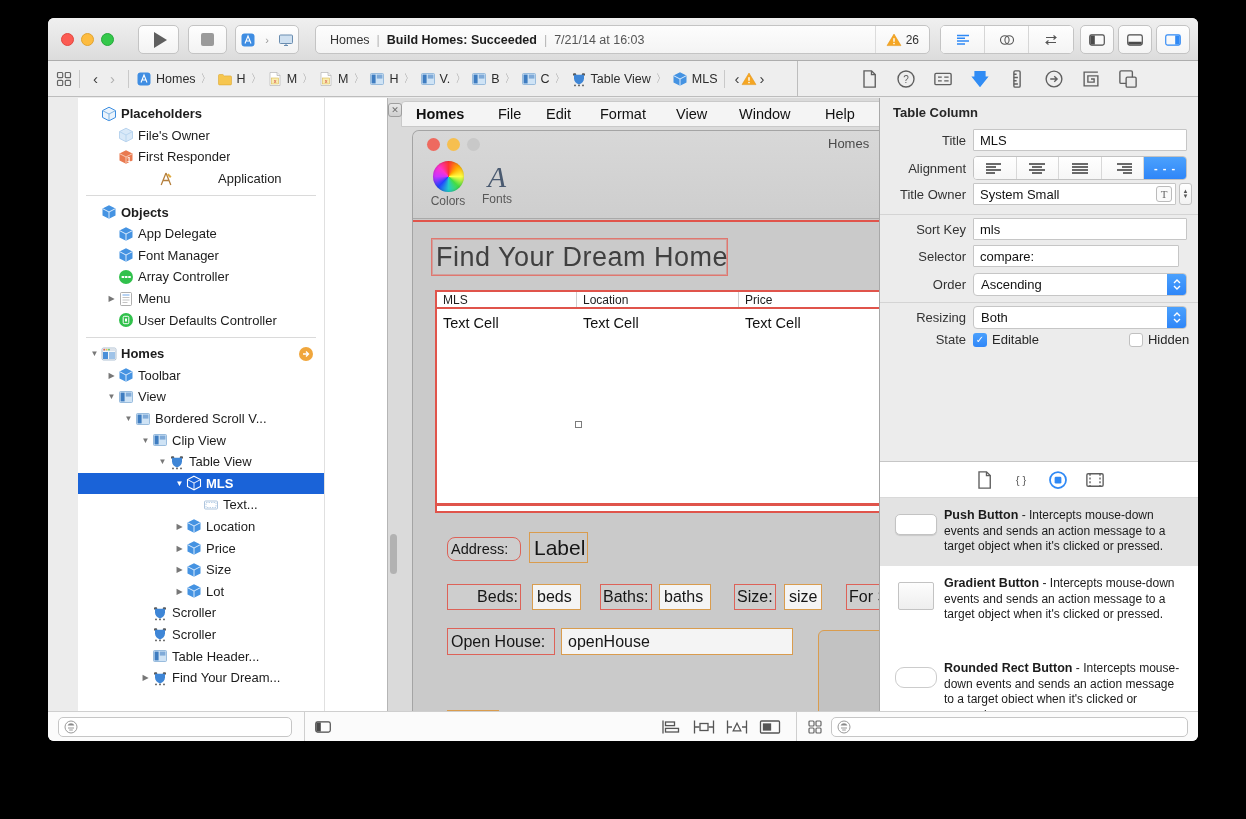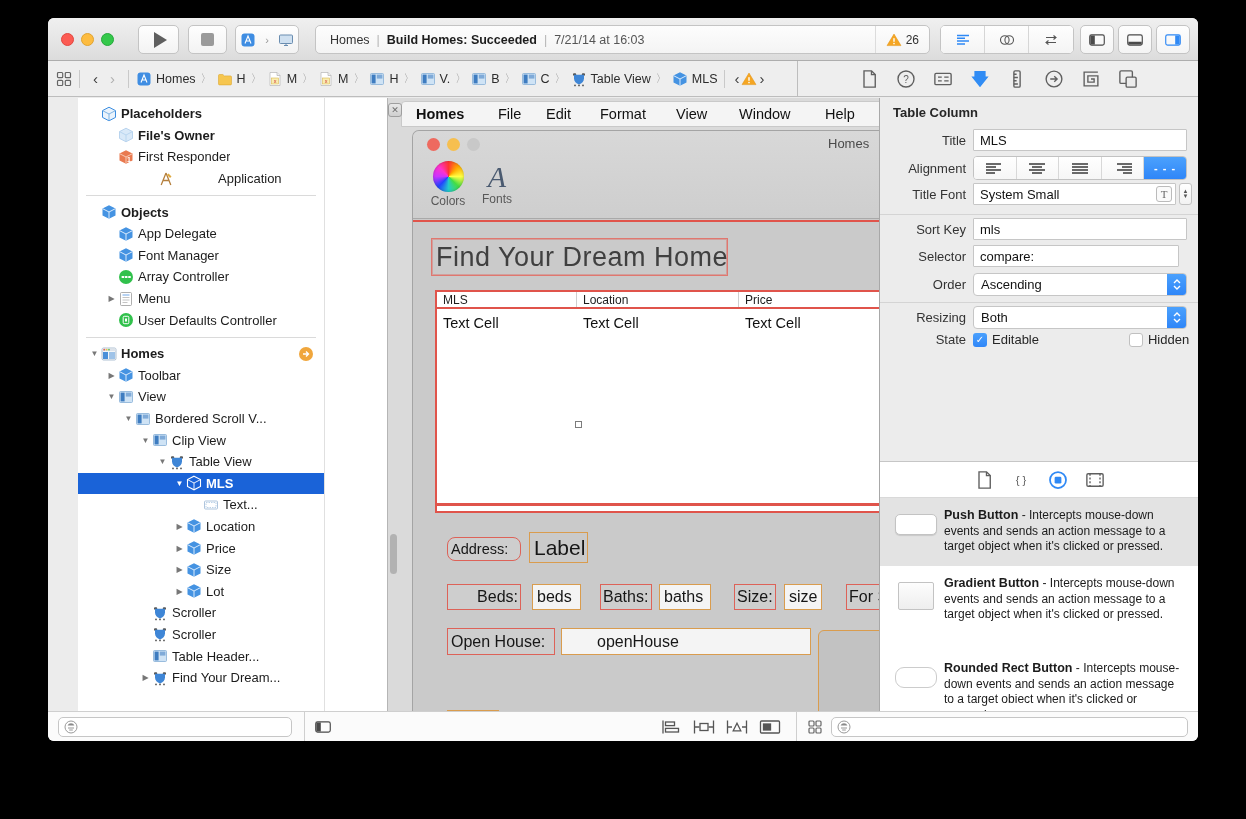--- a/index.html
+++ b/index.html
@@ -444,21 +444,21 @@
           <div class="tree-row bold" style="padding-left: 10px;">
             <span class="disc"></span>
             <span class="icn">
               <svg viewBox="0 0 16 16">
                 <path d="M8 1.2 14.5 4.6v6.8L8 14.8 1.5 11.4V4.6Z" fill="#eaf3fc" stroke="#3b8de0"></path>
                 <path d="M1.5 4.6 8 8l6.5-3.4M8 8v6.8" stroke="#7fb4e4" fill="none"></path>
               </svg>
             </span>
             <span class="lbl">Placeholders</span>
           </div>
-          <div class="tree-row" style="padding-left: 27px; font-weight: bold;">
+          <div class="tree-row" style="padding-left: 27px;">
             <span class="disc"></span>
             <span class="icn">
               <svg viewBox="0 0 16 16">
                 <path d="M8 1.2 14.5 4.6v6.8L8 14.8 1.5 11.4V4.6Z" fill="#d9e9f8" stroke="#a3c6e8" stroke-width=".7"></path>
                 <path d="M1.5 4.6 8 8l6.5-3.4M8 8v6.8" stroke="#b9d6ef" fill="none"></path>
               </svg>
             </span>
             <span class="lbl">File's Owner</span>
           </div>
           <div class="tree-row" style="padding-left: 27px;">
@@ -817,21 +817,21 @@
         <div class="orangebox fieldwhite" style="position:absolute;left:371px;top:453px;width:38px;height:26px;">
           <span class="dlabel" style="font-size:16px;padding-left:4px;">size</span>
         </div>
         <div class="redbox" style="position:absolute;left:433px;top:453px;width:60px;height:26px;">
           <span class="dlabel" style="font-size:16px;padding-left:2px;white-space:nowrap;">For S</span>
         </div>
 
         <div class="redbox" style="position:absolute;left:34px;top:497px;width:108px;height:27px;">
           <span class="dlabel" style="font-size:16px;padding-left:3px;white-space:nowrap;">Open House:</span>
         </div>
-        <div class="orangebox fieldwhite" style="position:absolute;left:148px;top:497px;width:250px;height:27px;padding-left:29px;">
+        <div class="orangebox fieldwhite" style="position:absolute;left:148px;top:497px;width:232px;height:27px;">
           <span class="dlabel" style="font-size:16px;padding-left:6px;">openHouse</span>
         </div>
 
         <div class="orangebox" style="position:absolute;left:405px;top:499px;width:220px;height:180px;background:#c2c2c2;border-radius:6px;"></div>
 
         <div class="orangebox" style="position:absolute;left:34px;top:555px;width:52px;height:30px;margin-top:24px;">
           <span style="font-size:21px;color:#979797;padding-left:3px;">Facts</span>
         </div>
       </div>
     </div>
@@ -877,21 +877,21 @@
                 </svg>
               </span>
             </div>
             <div class="aseg sel">
               <span class="dashglyph">- - -</span>
             </div>
           </div>
       </div>
 
       <div class="irow" style="top:85px;">
-        <span class="ilabel">Title Font</span>
+        <span class="ilabel">Title Owner</span>
         <div class="ifield" style="flex:1;">
           <span>System Small</span>
           <span class="fontT">T</span>
         </div>
         <div class="stepper">
             <span>▲</span>
             <span>▼</span>
           </div>
         <div style="width:6px;"></div>
       </div>

